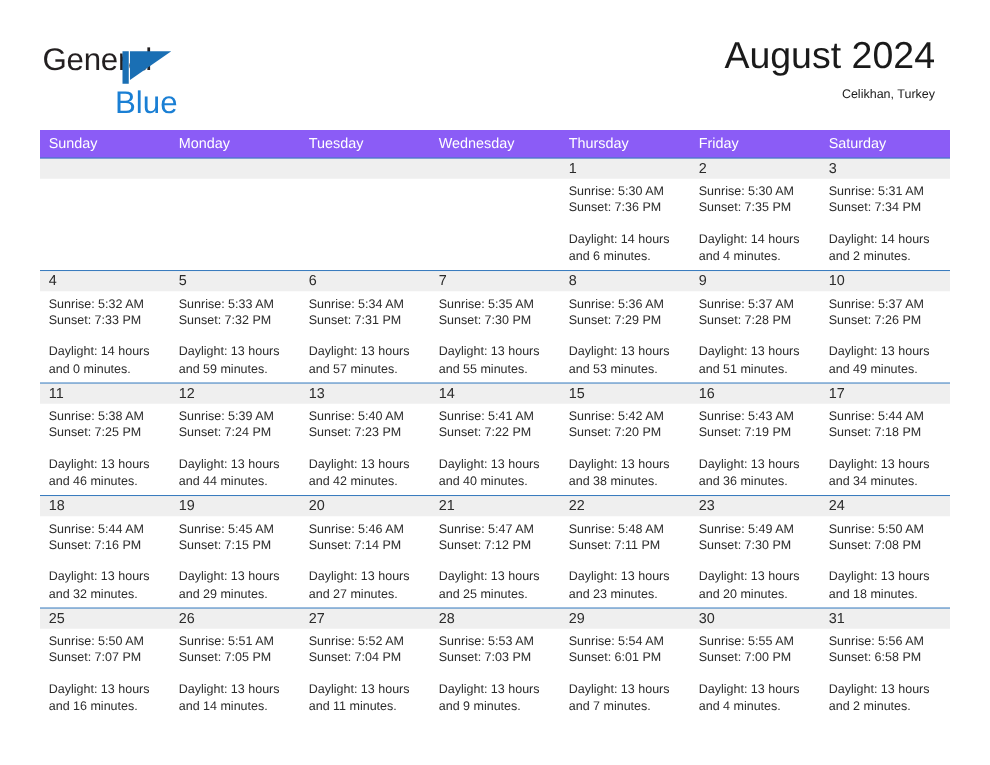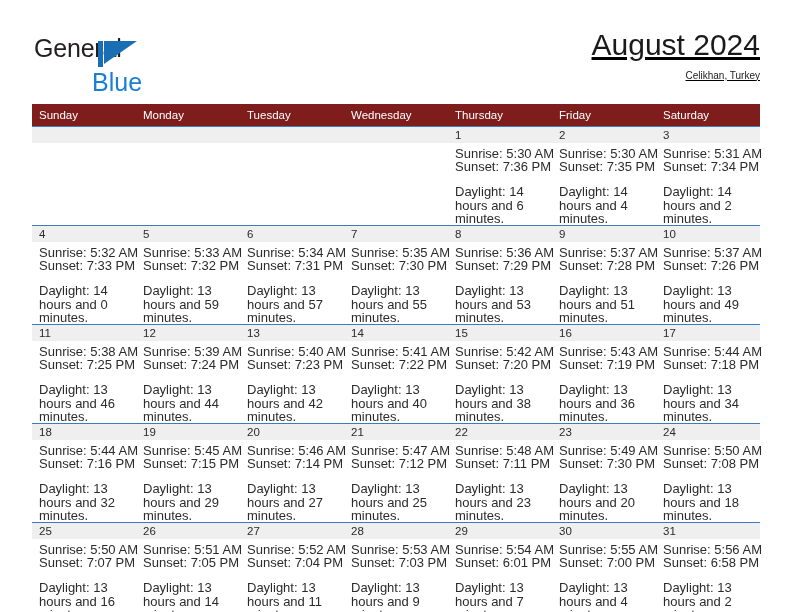--- a/index.html
+++ b/index.html
@@ -57,23 +57,22 @@
   .brand-blue {
     position: absolute;
     left: 60px; top: 36px;
     font-size: 25px;
     color: #1a7fd4;
     line-height: 1;
   }
 
   .title-block {
     position: absolute;
-    right: 0; top: 0;
+    right: 12px; top: 0;
     text-align: right;
-    text-decoration: underline;
   }
   .cal-title {
     font-size: 30px;
     color: #1a1a1a;
     line-height: 1.15;
     white-space: nowrap;
   }
   .cal-subtitle {
     margin-top: 7px;
     font-size: 10px;
@@ -84,21 +83,21 @@
 
   
   .calendar {
     position: absolute;
     left: 32px; top: 104px;
     width: 728px;
     border-collapse: collapse;
     table-layout: fixed;
   }
   .calendar th {
-    background: #7f1d1d;
+    background: #8b5cf6;
     color: #ffffff;
     font-size: 11.5px;
     font-weight: normal;
     text-align: left;
     padding: 5px 0 5px 7px;
     height: 21px;
     border: none;
   }
   .calendar td {
     width: 104px;
@@ -118,21 +117,21 @@
     background: #efefef;
     height: 16px;
     padding: 1px 0 0 7px;
     font-size: 11.5px;
     color: #2b2b2b;
     line-height: 14px;
   }
   td.empty .daynum-band { background: #efefef; }
   .details {
     padding: 4px 7px 0 7px;
-    font-size: 13px;
+    font-size: 10px;
     color: #2b2b2b;
     line-height: 13.2px;
   }
   .details div { white-space: nowrap; }
   .details .wrapline { white-space: normal; margin-top: 12px; }
 </style>
 </head>
 <body>
 
 <div class="page">

